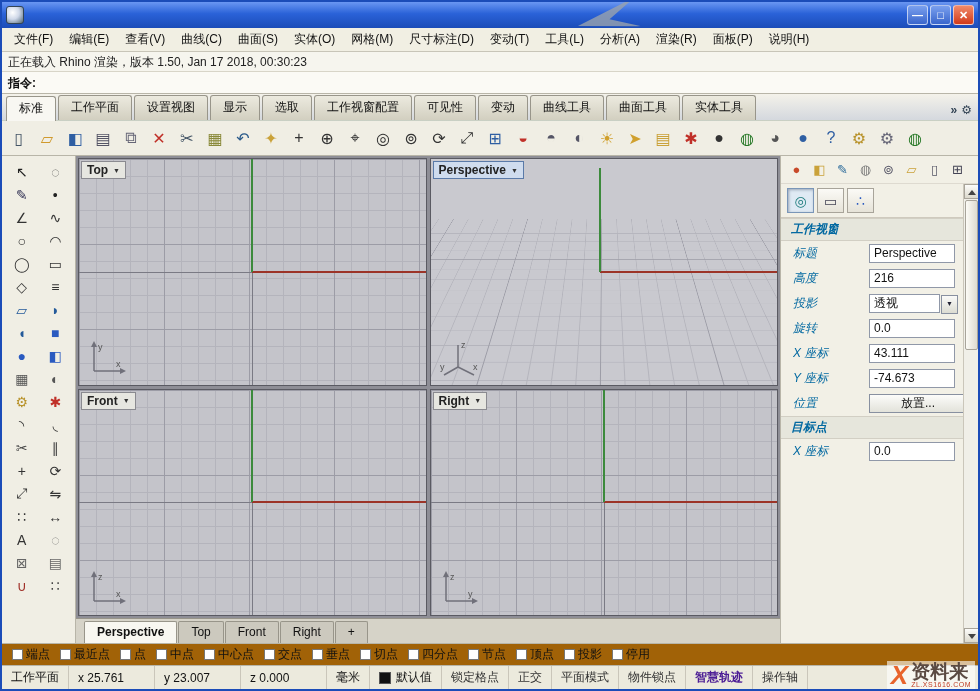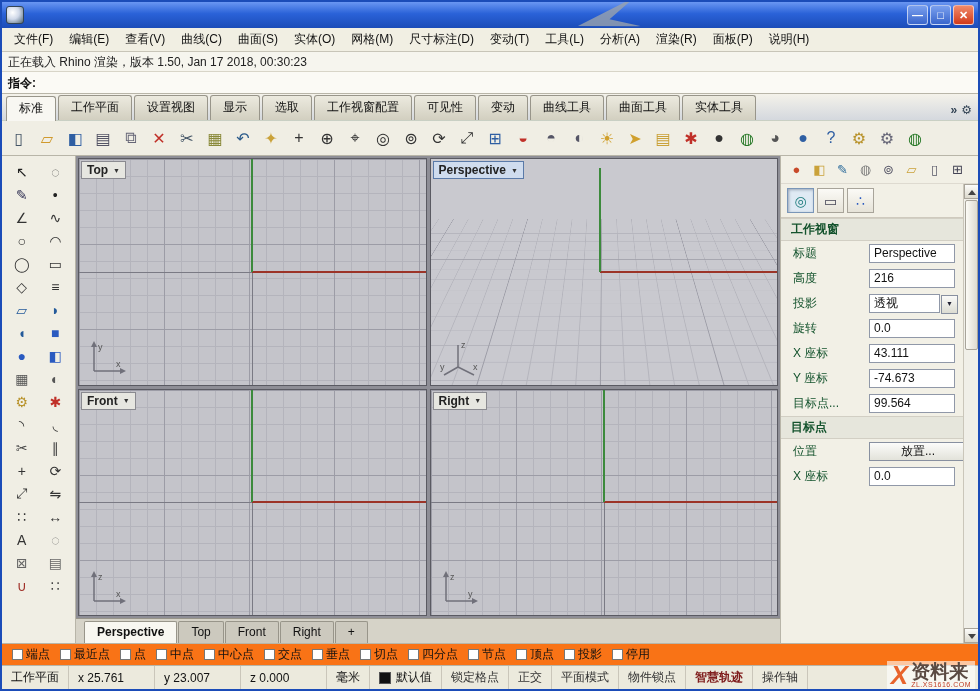--- a/index.html
+++ b/index.html
@@ -87,47 +87,47 @@
   .panel-body { flex:1; display:flex; min-height:0; }
   .panel-main { flex:1; display:flex; flex-direction:column; min-width:0; }
   .panel-tabs2 { height:34px; flex:none; display:flex; align-items:center; gap:3px; padding:0 6px; border-bottom:1px solid #cfcabe; }
   .pt2 { width:27px; height:25px; display:flex; align-items:center; justify-content:center; font-size:14px;
     border:1px solid #a8a49a; background:linear-gradient(#fbfaf6,#e6e3d8); }
   .pt2.active { background:#dfeaf4; border-color:#7a96b8; box-shadow:inset 1px 1px 3px #9aa6b8; }
 
   .prop-list { flex:1; overflow:hidden; }
   .prop-row { display:flex; align-items:center; height:25px; padding:0 8px 0 12px; position:relative; }
   .prop-row.header { background:#e6e6dc; border-top:1px solid #d2cfc4; border-bottom:1px solid #d2cfc4; font-weight:bold; height:23px; padding-left:10px; }
-  .prop-label { width:76px; flex:none; color:#14532d; white-space:nowrap; overflow:hidden; }
+  .prop-label { width:76px; flex:none; color:#0369a1; white-space:nowrap; overflow:hidden;font-style:italic; }
   .prop-row.header .prop-label { width:auto; }
   .prop-value { flex:1; min-width:0; background:#fff; border:1px solid #9098a8; height:19px; line-height:17px; padding:0 4px; white-space:nowrap; overflow:hidden; }
   .prop-row.dropdown .prop-value { margin-right:15px; }
   .prop-row.dropdown::after { content:"▼"; position:absolute; right:5px; top:4px; width:15px; height:17px;
     background:linear-gradient(#fafaf8,#dcdcd2); border:1px solid #8890a0; font-size:7px; text-align:center; line-height:16px; color:#223; }
   .prop-row.button .prop-value { flex:none; width:98px; text-align:center; background:linear-gradient(#fcfcfa,#e2e2da); border:1px solid #8890a0; }
 
   .vscroll { width:15px; flex:none; background:#f0efe8; border-left:1px solid #cac6ba; display:flex; flex-direction:column; align-items:center; }
   .vs-btn { width:15px; height:15px; flex:none; background:linear-gradient(#fcfcfa,#dcd9cc); border:1px solid #a8a49a; position:relative; }
   .vs-btn::after { content:""; position:absolute; left:3px; border-left:4px solid transparent; border-right:4px solid transparent; }
   .vs-up::after { top:5px; border-bottom:5px solid #444; }
   .vs-down::after { top:5px; border-top:5px solid #444; }
   .vs-thumb { width:13px; height:150px; margin-top:1px; background:linear-gradient(90deg,#fcfbf6,#dedbd0); border:1px solid #a8a49a; border-radius:2px; }
   .vs-space { flex:1; }
 
   
-  .osnap { height:22px; flex:none; display:flex; align-items:center; gap:10px; padding:0 10px; background:#f97316; border-top:1px solid #b8b5a8; font-size:12px; }
+  .osnap { height:22px; flex:none; display:flex; align-items:center; gap:10px; padding:0 10px; background:#a16207; border-top:1px solid #b8b5a8; font-size:12px; }
   .osnap-item { display:flex; align-items:center; gap:3px; white-space:nowrap; }
   .cb { width:11px; height:11px; flex:none; background:#fff; border:1px solid #777; }
 
   .statusbar { height:24px; flex:none; display:flex; align-items:stretch; background:#eceadd; border-top:1px solid #b8b5a8; }
   .cell { display:flex; align-items:center; padding:0 9px; border-right:1px solid #cac6ba; white-space:nowrap; }
   .cell[data-name="x-coordinate"], .cell[data-name="y-coordinate"], .cell[data-name="z-coordinate"] { width:86px; }
   .cell.layer-cell::before { content:""; width:10px; height:10px; background:#111; border:1px solid #555; margin-right:5px; }
   .cell.toggle { color:#333; }
-  .cell.active { font-weight:bold; color:#7f1d1d; }
+  .cell.active { font-weight:bold; color:#4c1d95; }
 
   
   .wm-jet { position:absolute; top:1px; left:575px; width:62px; height:30px; z-index:60; opacity:.8;
     background:#9aa2ac; clip-path:polygon(0% 55%, 100% 0%, 52% 55%, 100% 100%); transform:rotate(-12deg); }
   .watermark { position:absolute; right:3px; bottom:0; z-index:60; display:flex; align-items:center; gap:3px;
     background:rgba(255,255,255,.6); padding:1px 4px; }
   .wm-logo { font-size:26px; font-weight:bold; font-style:italic; color:#e8642c; line-height:1; }
   .wm-col { display:flex; flex-direction:column; line-height:1; }
   .wm-brand { font-size:19px; font-weight:bold; color:#5a4a42; }
   .wm-url { font-size:7px; color:#c04028; letter-spacing:.5px; }
@@ -689,33 +689,29 @@
                 <span class="prop-label">X 座标</span>
                 <span class="prop-value">43.111</span>
               </div>
 
               <div class="prop-row field" data-name="camera-y-row">
                 <span class="prop-label">Y 座标</span>
                 <span class="prop-value">-74.673</span>
               </div>
 
 
-              <div class="prop-row field" data-name="target-distance-row">
-                <span class="prop-label">目标点...</span>
-                <span class="prop-value">99.564</span>
-              </div>
-
-              <div class="prop-row header" data-name="section-target">
-                <span class="prop-label">目标点</span>
-
-              </div>
 
               <div class="prop-row button" data-name="placement-row">
                 <span class="prop-label">位置</span>
                 <span class="prop-value">放置...</span>
+              </div>
+
+              <div class="prop-row header" data-name="section-target">
+                <span class="prop-label">目标点</span>
+
               </div>
 
               <div class="prop-row field" data-name="target-x-row">
                 <span class="prop-label">X 座标</span>
                 <span class="prop-value">0.0</span>
               </div>
             </div>
         </div>
         <div class="vscroll" data-name="panel-scrollbar">
           <span class="vs-btn vs-up" data-name="scroll-up-button"></span>

